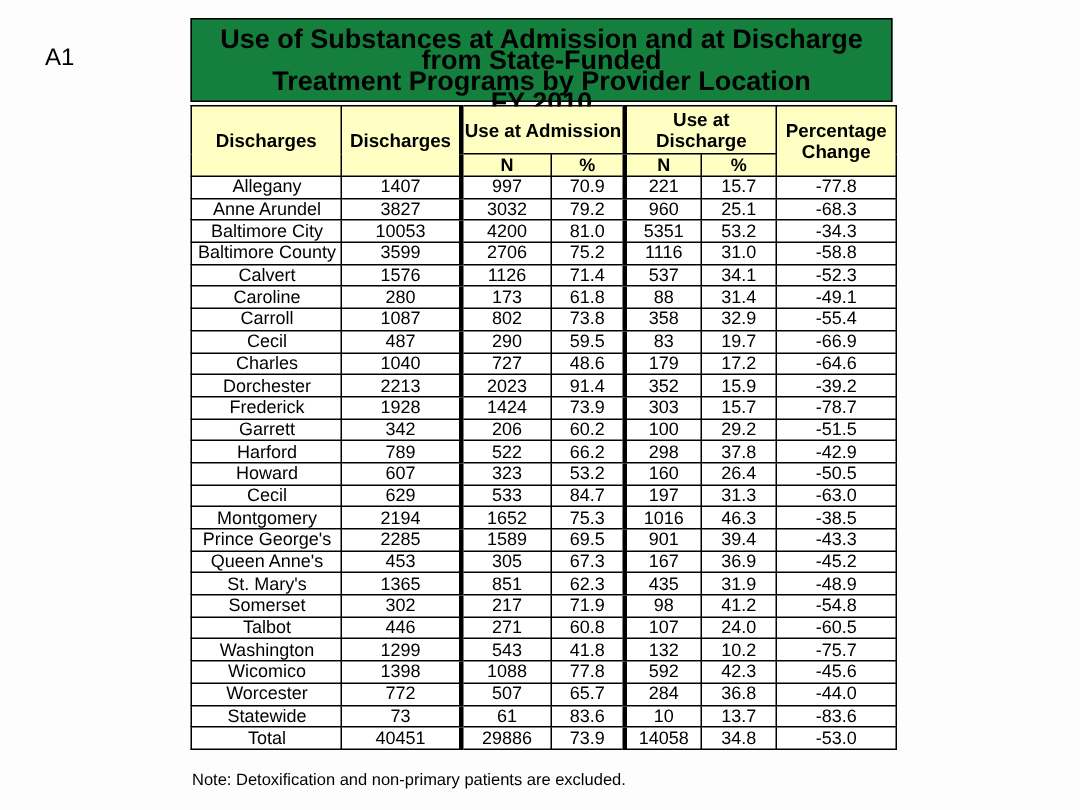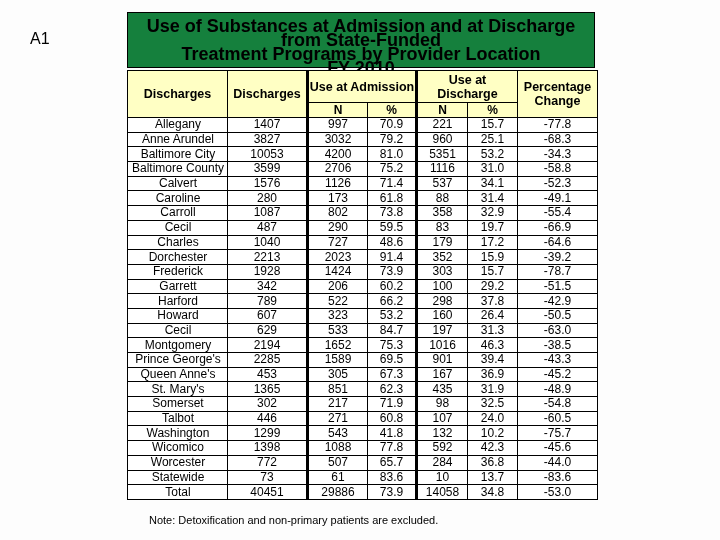--- a/index.html
+++ b/index.html
@@ -11,21 +11,21 @@
                font-size:18px; font-weight:bold; line-height:14px; padding-top:6px; box-sizing:border-box; }
   table { position:absolute; left:127px; top:70px; border-collapse:collapse; table-layout:fixed;
           width:470px; font-size:12px; }
   th, td { border:1px solid #000; padding:0; }
   th { background:#ffffc4; font-weight:bold; font-size:12.5px; }
   thead tr.h1 th { height:31px; }
   thead tr.h2 th { height:14px; font-size:12px; }
   tbody td { height:13.7px; line-height:13px; text-align:center; background:#fff; }
   tbody td.name { text-align:center; padding-left:1px; }
   .thick-l { border-left:3px solid #000 !important; }
-  .note { position:absolute; left:128px; top:514px; font-size:11px;margin-left:21px; }
+  .note { position:absolute; left:128px; top:514px; font-size:11px; }
 </style>
 </head>
 <body>
 
 <div class="slide-label">A1</div>
 
 <div class="title-box">
   <div>Use of Substances at Admission and at Discharge from State-Funded</div>
   <div>Treatment Programs by  Provider Location</div>
   <div>FY 2010</div>
@@ -227,21 +227,21 @@
         <td class="thick-l">435</td>
         <td>31.9</td>
         <td>-48.9</td>
       </tr>
       <tr>
         <td class="name">Somerset</td>
         <td>302</td>
         <td class="thick-l">217</td>
         <td>71.9</td>
         <td class="thick-l">98</td>
-        <td>32.5</td>
+        <td>41.2</td>
         <td>-54.8</td>
       </tr>
       <tr>
         <td class="name">Talbot</td>
         <td>446</td>
         <td class="thick-l">271</td>
         <td>60.8</td>
         <td class="thick-l">107</td>
         <td>24.0</td>
         <td>-60.5</td>

